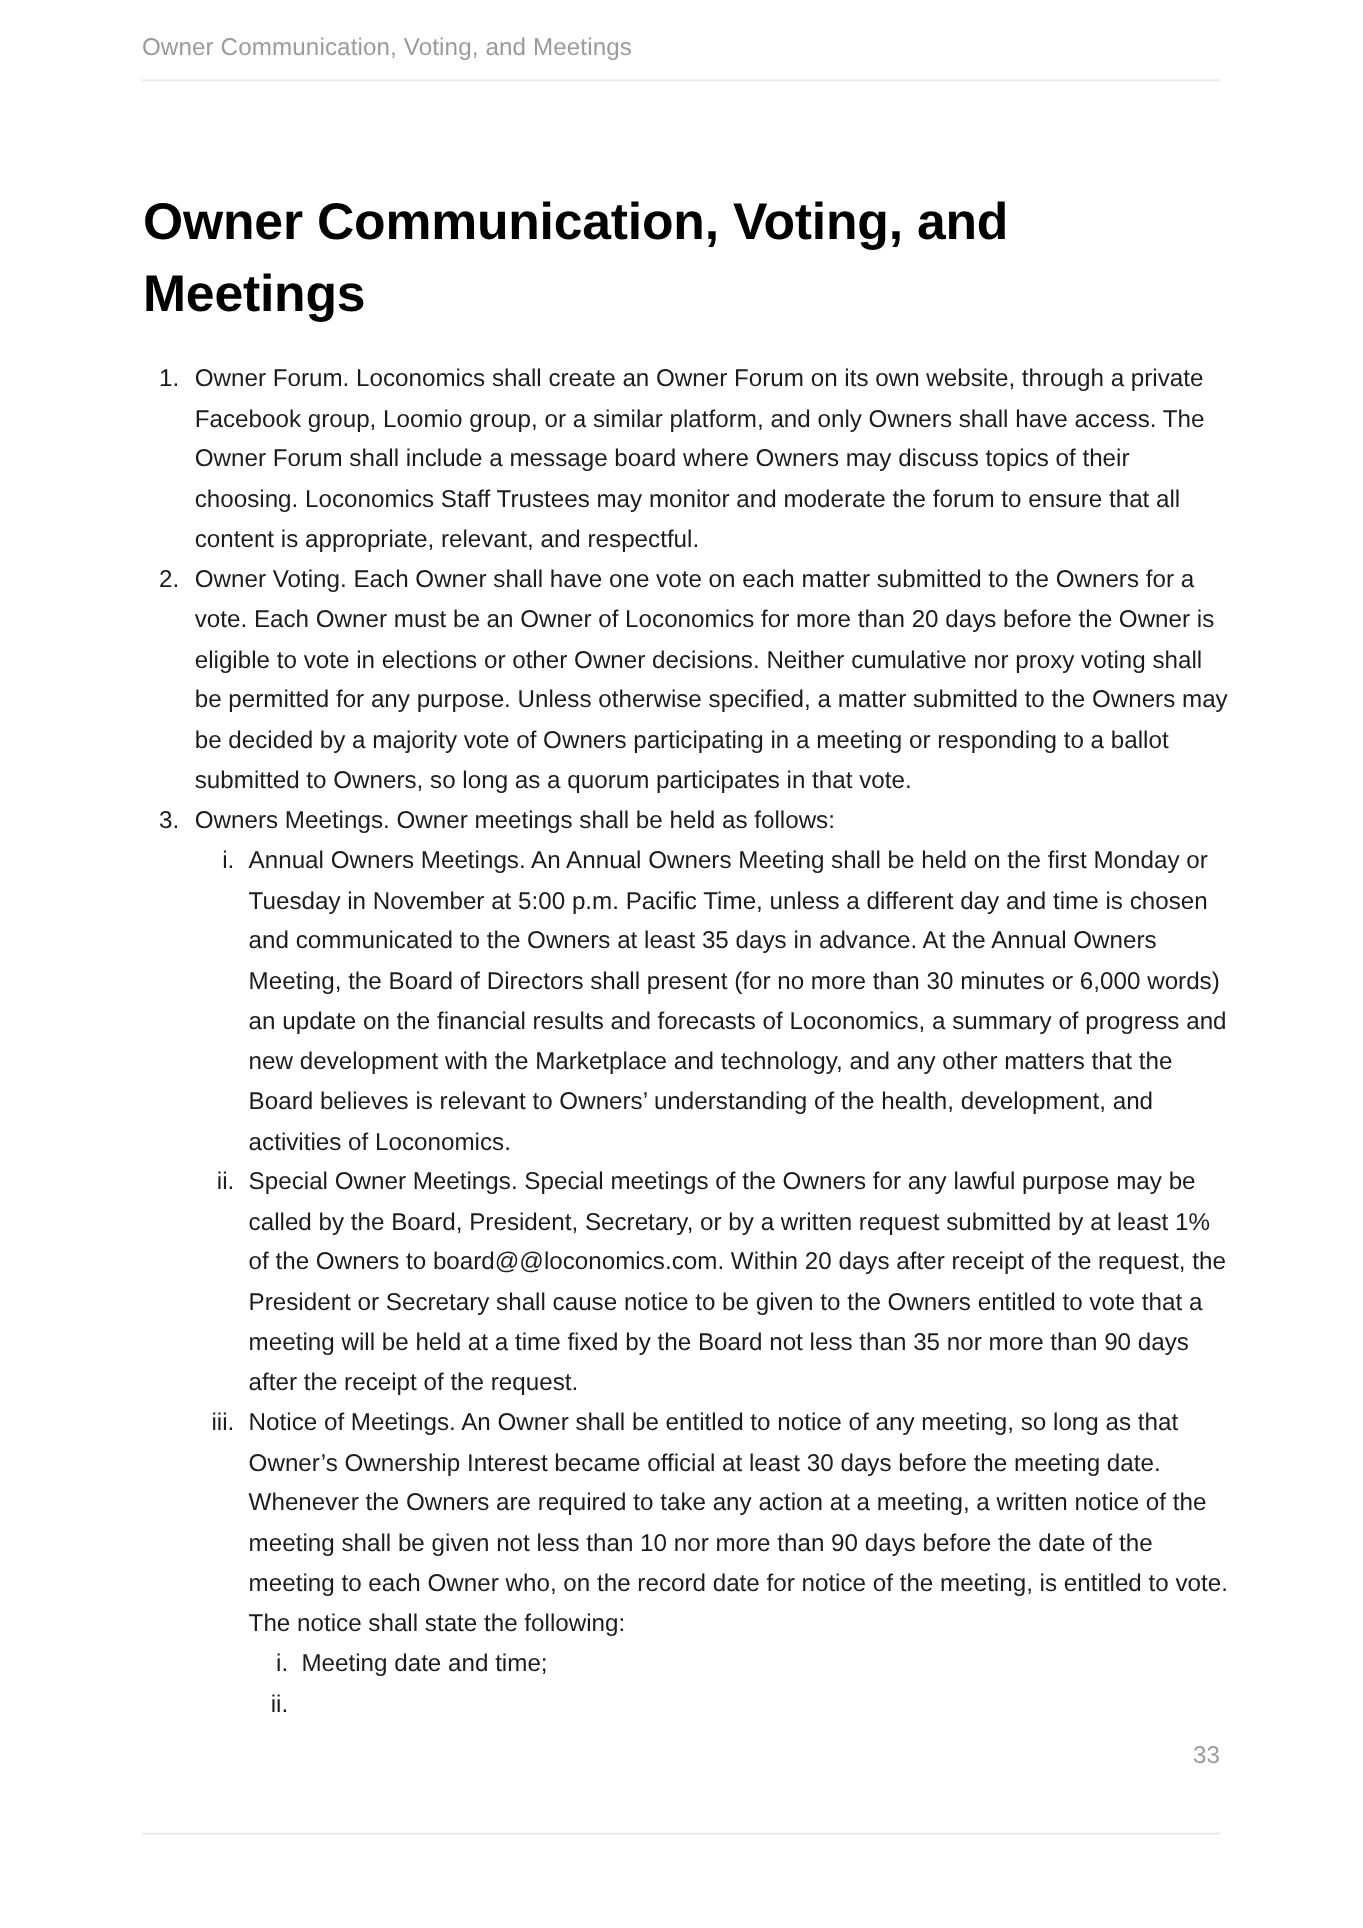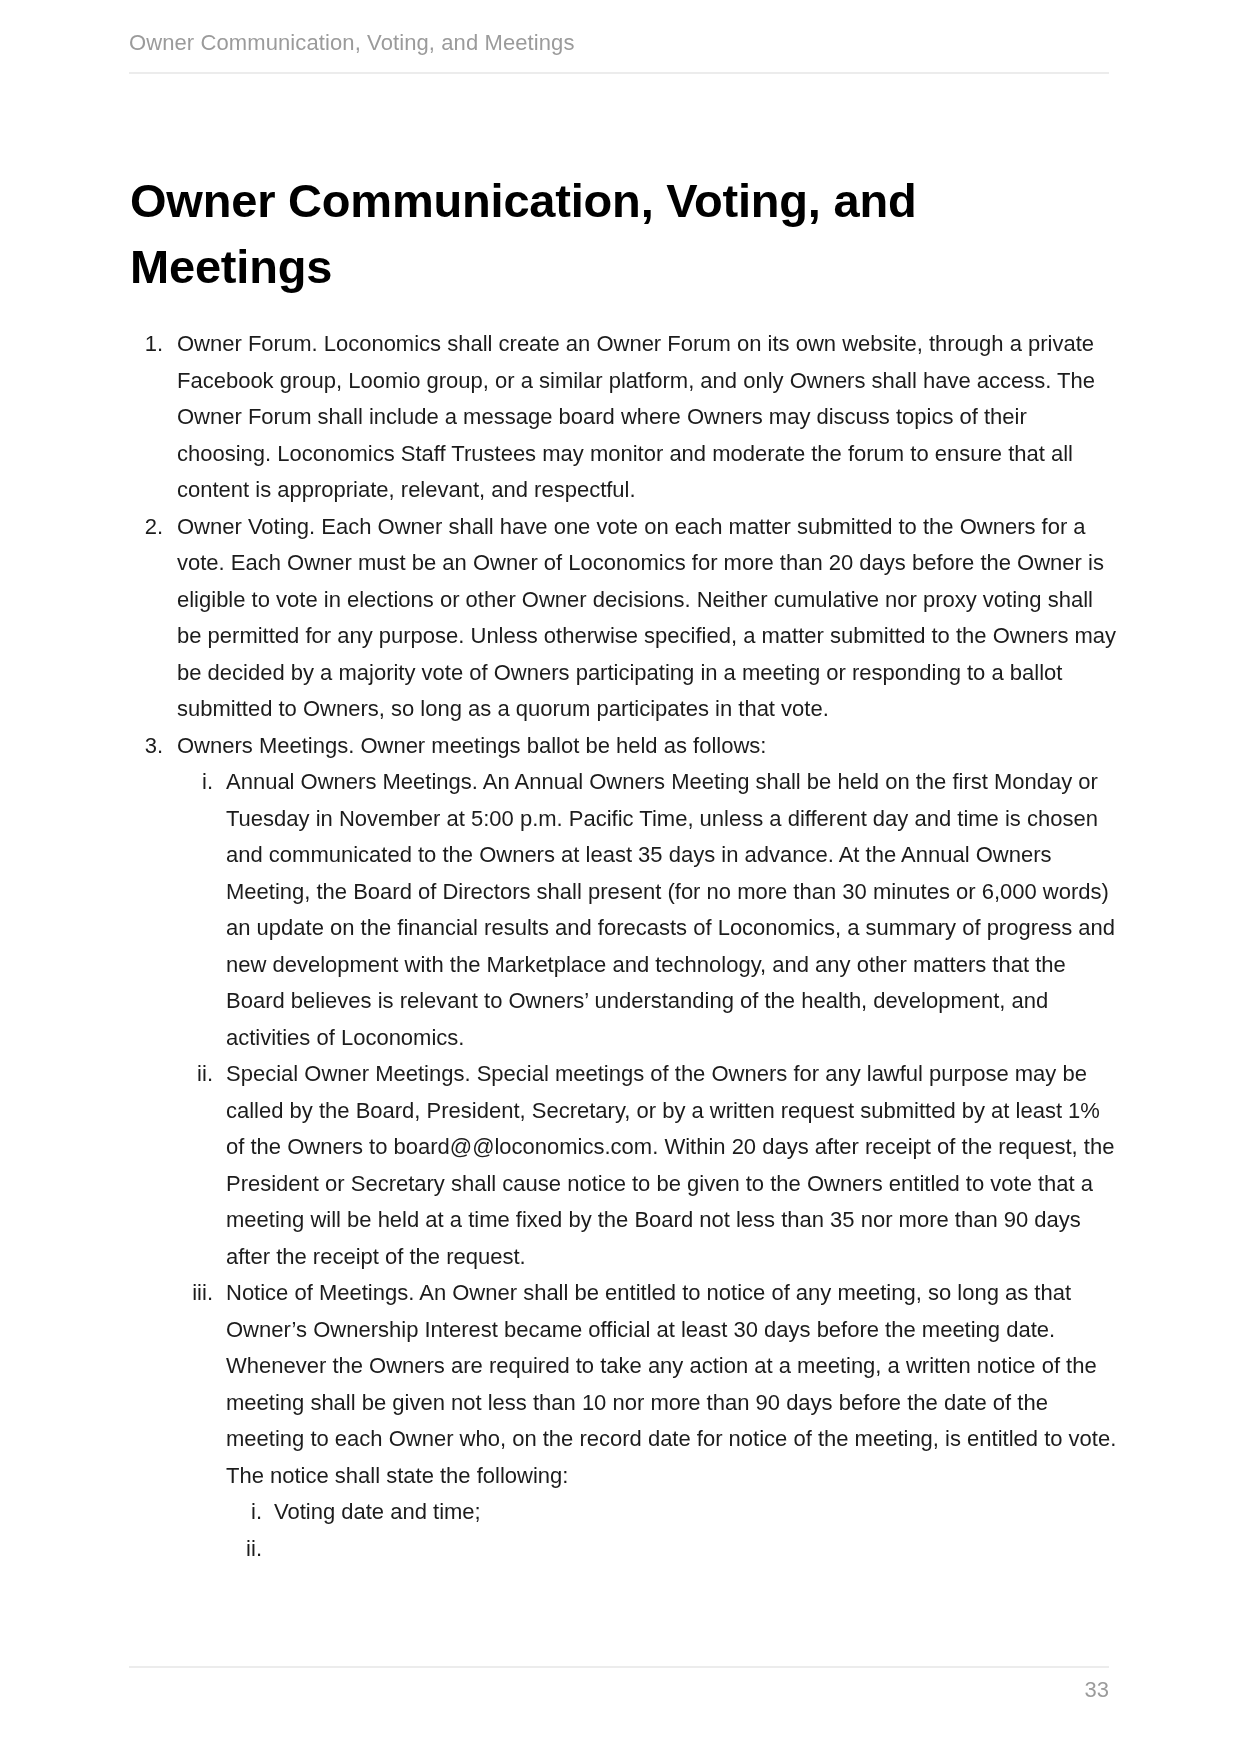--- a/index.html
+++ b/index.html
@@ -86,21 +86,21 @@
     position: absolute;
     left: 129px;
     top: 1666px;
     width: 980px;
     height: 2px;
     background: #ececec;
   }
   .page-number {
     position: absolute;
     right: 130px;
-    top: 1677px;
+    top: 1583px;
     font-size: 22px;
     color: #9b9b9b;
   }
 </style>
 </head>
 <body>
 
 <div class="running-header">Owner Communication, Voting, and Meetings</div>
 <div class="header-rule"></div>
 
@@ -113,39 +113,39 @@
     <span>Owner Forum. Loconomics shall create an Owner Forum on its own website, through a private Facebook group, Loomio group, or a similar platform, and only Owners shall have access. The Owner Forum shall include a message board where Owners may discuss topics of their choosing. Loconomics Staff Trustees may monitor and moderate the forum to ensure that all content is appropriate, relevant, and respectful.</span>
   </div>
 
   <div class="item">
     <span class="num">2.</span>
     <span>Owner Voting. Each Owner shall have one vote on each matter submitted to the Owners for a vote. Each Owner must be an Owner of Loconomics for more than 20 days before the Owner is eligible to vote in elections or other Owner decisions. Neither cumulative nor proxy voting shall be permitted for any purpose. Unless otherwise specified, a matter submitted to the Owners may be decided by a majority vote of Owners participating in a meeting or responding to a ballot submitted to Owners, so long as a quorum participates in that vote.</span>
   </div>
 
   <div class="item">
     <span class="num">3.</span>
-    <span>Owners Meetings. Owner meetings ballot be held as follows:</span>
+    <span>Owners Meetings. Owner meetings shall be held as follows:</span>
 
     <div class="sub">
       <span class="num">i.</span>
       <span>Annual Owners Meetings. An Annual Owners Meeting shall be held on the first Monday or Tuesday in November at 5:00 p.m. Pacific Time, unless a different day and time is chosen and communicated to the Owners at least 35 days in advance. At the Annual Owners Meeting, the Board of Directors shall present (for no more than 30 minutes or 6,000 words) an update on the financial results and forecasts of Loconomics, a summary of progress and new development with the Marketplace and technology, and any other matters that the Board believes is relevant to Owners’ understanding of the health, development, and activities of Loconomics.</span>
     </div>
 
     <div class="sub">
       <span class="num">ii.</span>
       <span>Special Owner Meetings. Special meetings of the Owners for any lawful purpose may be called by the Board, President, Secretary, or by a written request submitted by at least 1% of the Owners to board@@loconomics.com. Within 20 days after receipt of the request, the President or Secretary shall cause notice to be given to the Owners entitled to vote that a meeting will be held at a time fixed by the Board not less than 35 nor more than 90 days after the receipt of the request.</span>
     </div>
 
     <div class="sub">
       <span class="num">iii.</span>
       <span>Notice of Meetings. An Owner shall be entitled to notice of any meeting, so long as that Owner’s Ownership Interest became official at least 30 days before the meeting date. Whenever the Owners are required to take any action at a meeting, a written notice of the meeting shall be given not less than 10 nor more than 90 days before the date of the meeting to each Owner who, on the record date for notice of the meeting, is entitled to vote. The notice shall state the following:</span>
 
       <div class="subsub">
         <span class="num">i.</span>
-        <span>Voting date and time;</span>
+        <span>Meeting date and time;</span>
       </div>
 
       <div class="subsub">
         <span class="num">ii.</span>
       </div>
     </div>
   </div>
 
 </div>
 

